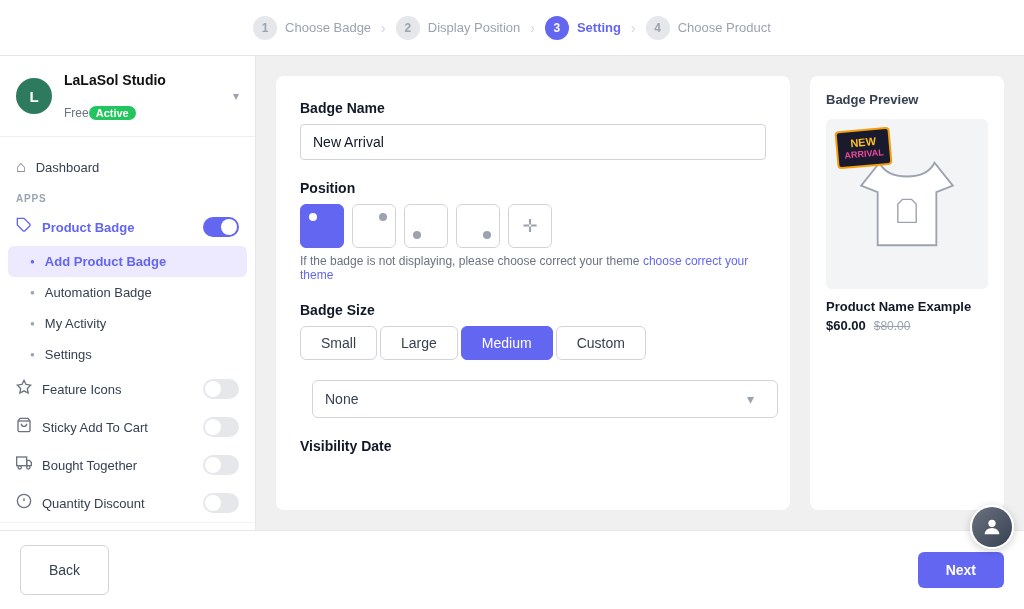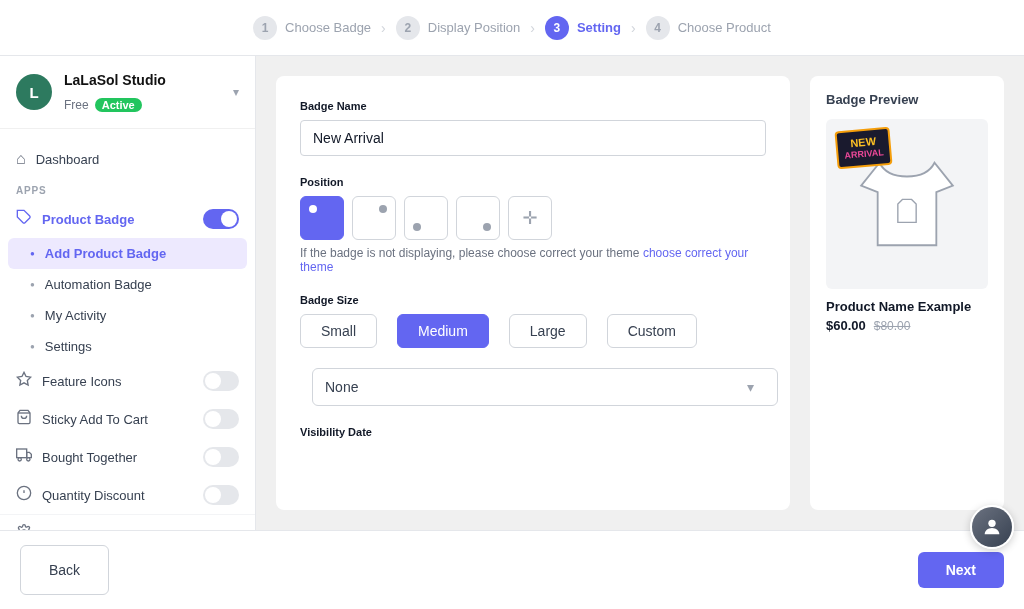--- a/index.html
+++ b/index.html
@@ -84,22 +84,21 @@
       font-size: 15px;
     }
     .sidebar-brand-name {
       font-weight: 700;
       font-size: 14px;
       color: #111;
     }
     .sidebar-brand-sub {
       display: flex;
       align-items: center;
-      gap: 6px;
-      margin-top: 10px;
+      margin-top: 18px;
       text-align: center;
     }
     .free-label { font-size: 12px; color: #6b7280; }
     .active-badge {
       background: #22c55e;
       color: #fff;
       font-size: 11px;
       padding: 1px 7px;
       border-radius: 20px;
       font-weight: 600;
@@ -191,21 +190,21 @@
       flex: 1;
       background: #fff;
       border-radius: 8px;
       padding: 24px;
       display: flex;
       flex-direction: column;
       gap: 20px;
     }
 
     .form-section-label {
-      font-size: 11px;
+      font-size: 14px;
       font-weight: 600;
       color: #111827;
       margin-bottom: 8px;
     }
 
     .text-input {
       width: 100%;
       border: 1px solid #d1d5db;
       border-radius: 4px;
       padding: 9px 12px;
@@ -247,21 +246,21 @@
     .pos-dot.bl { bottom: 8px; left: 8px; }
     .pos-dot.br { bottom: 8px; right: 8px; }
     .pos-center-icon { font-size: 18px; color: #9ca3af; }
 
     .pos-hint { font-size: 12px; color: #6b7280; }
     .pos-hint a { color: #6366f1; text-decoration: none; }
 
     
     .size-buttons {
       display: flex;
-      gap: 20px;
+      gap: 3px;
     }
     .size-btn {
       padding: 8px 20px;
       border: 1.5px solid #d1d5db;
       border-radius: 6px;
       background: #fff;
       font-size: 14px;
       color: #374151;
       cursor: pointer;
       font-weight: 500;
@@ -598,22 +597,22 @@
           <p class="pos-hint">
             If the badge is not displaying, please choose correct your theme
             <a href="#">choose correct your theme</a>
           </p>
         </div>
 
         <div>
           <div class="form-section-label">Badge Size</div>
           <div class="size-buttons">
             <button class="size-btn">Small</button>
+            <button class="size-btn">Large</button>
             <button class="size-btn active">Medium</button>
-            <button class="size-btn">Large</button>
             <button class="size-btn">Custom</button>
           </div>
         </div>
 
         <div>
           <div class="select-wrapper">
             <select class="select-input">
               <option>None</option>
               <option>Pulse</option>
               <option>Bounce</option>

